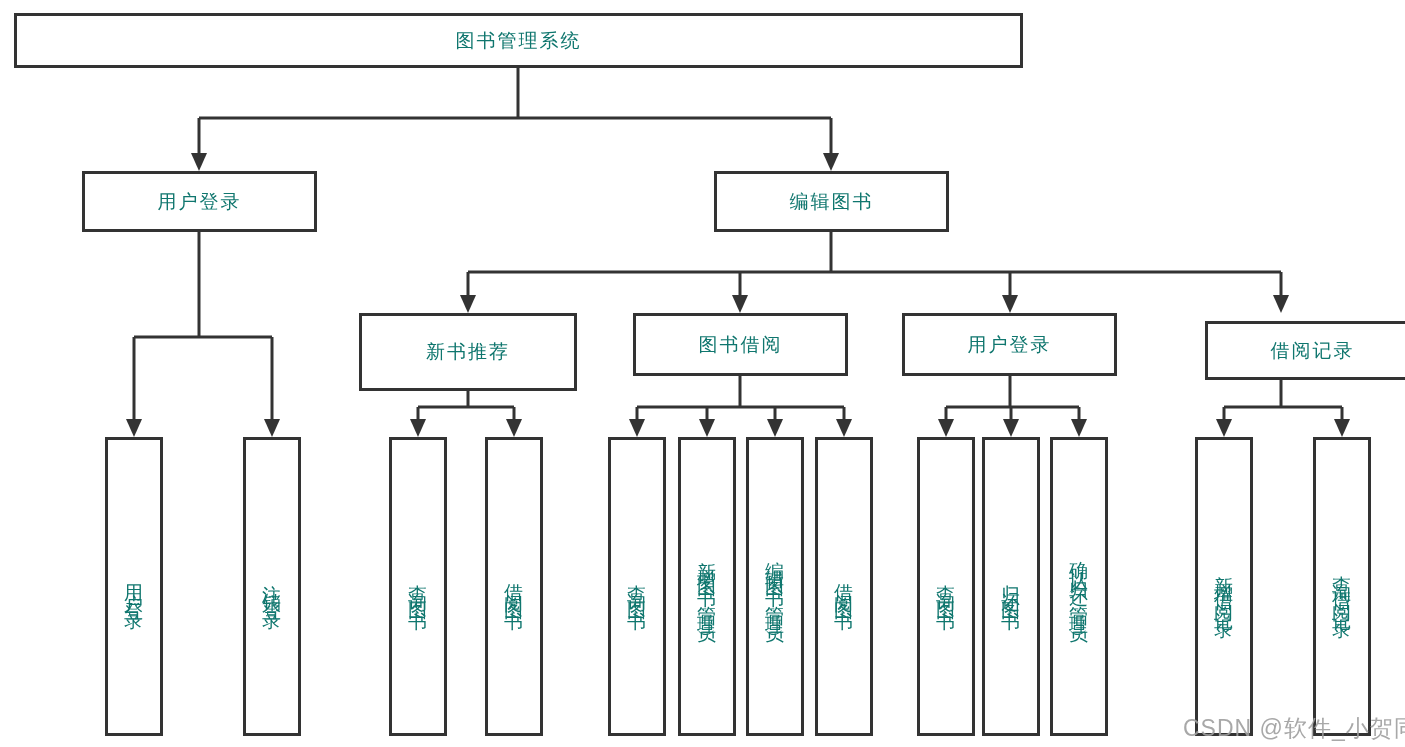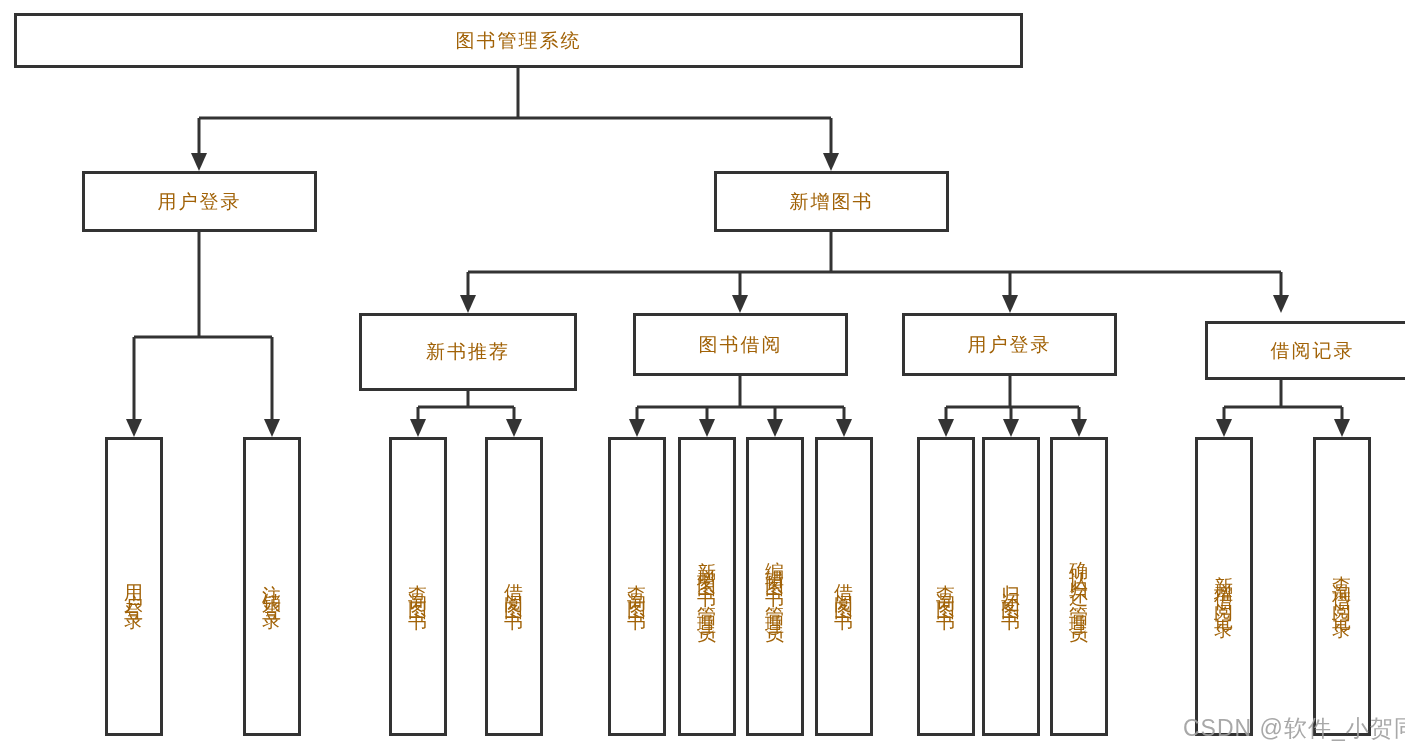--- a/index.html
+++ b/index.html
@@ -19,21 +19,21 @@
   #wires path { stroke: #333333; stroke-width: 3; fill: none; }
   #wires polygon { fill: #333333; stroke: none; }
   .box {
     position: absolute;
     box-sizing: border-box;
     background: #ffffff;
     border: 3px solid #333333;
     display: flex;
     align-items: center;
     justify-content: center;
-    color: #a16207;
+    color: #0f766e;
   }
   .hlabel {
     font-size: 19px;
     letter-spacing: 2px;
     white-space: nowrap;
   }
   .vlabel {
     writing-mode: vertical-rl;
     text-orientation: mixed;
     font-size: 19px;
@@ -134,21 +134,21 @@
   </svg>
 
   <div class="box" style="left:14px; top:13px; width:1009px; height:55px;">
     <span class="hlabel">图书管理系统</span>
   </div>
 
   <div class="box" style="left:82px; top:171px; width:235px; height:61px;">
     <span class="hlabel">用户登录</span>
   </div>
   <div class="box" style="left:714px; top:171px; width:235px; height:61px;">
-    <span class="hlabel">新增图书</span>
+    <span class="hlabel">编辑图书</span>
   </div>
 
   <div class="box" style="left:359px; top:313px; width:218px; height:78px;">
     <span class="hlabel">新书推荐</span>
   </div>
   <div class="box" style="left:633px; top:313px; width:215px; height:63px;">
     <span class="hlabel">图书借阅</span>
   </div>
   <div class="box" style="left:902px; top:313px; width:215px; height:63px;">
     <span class="hlabel">用户登录</span>

